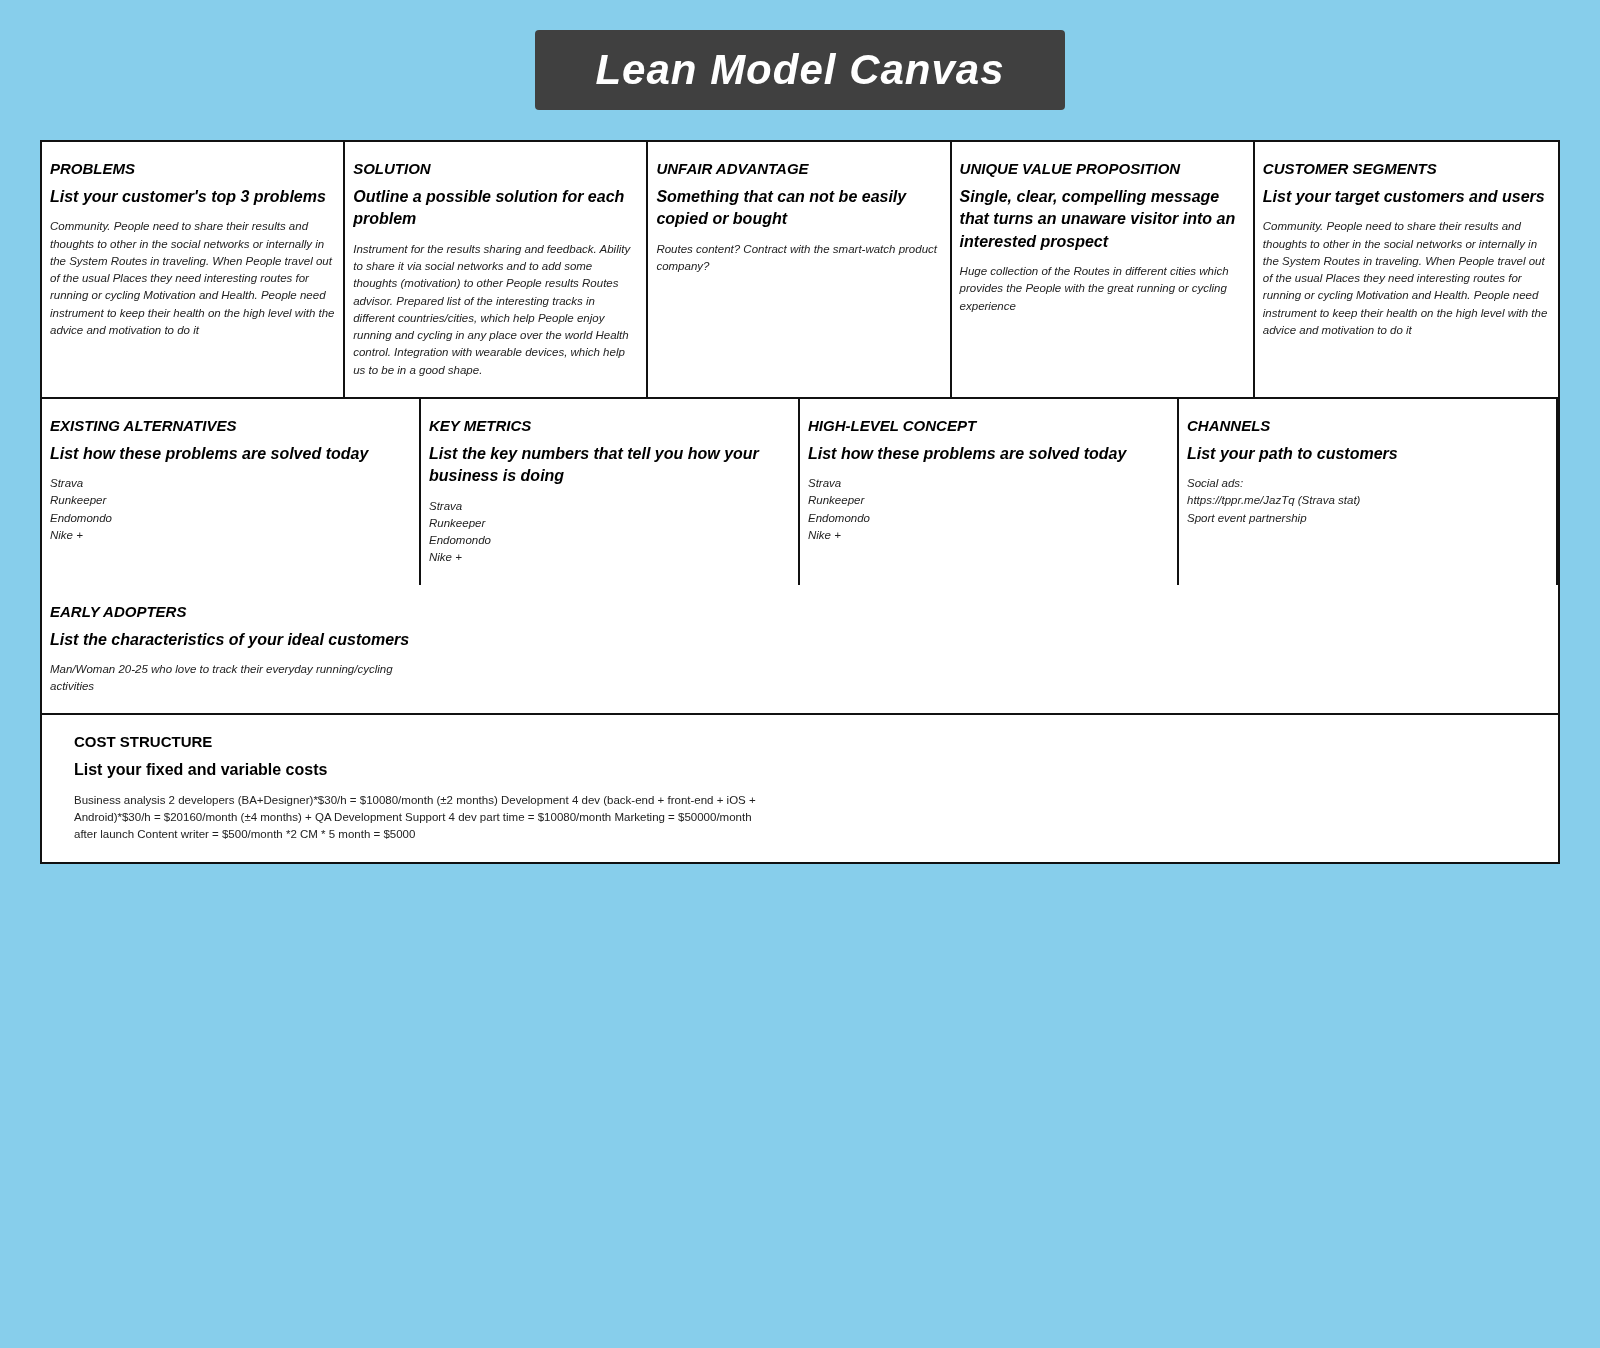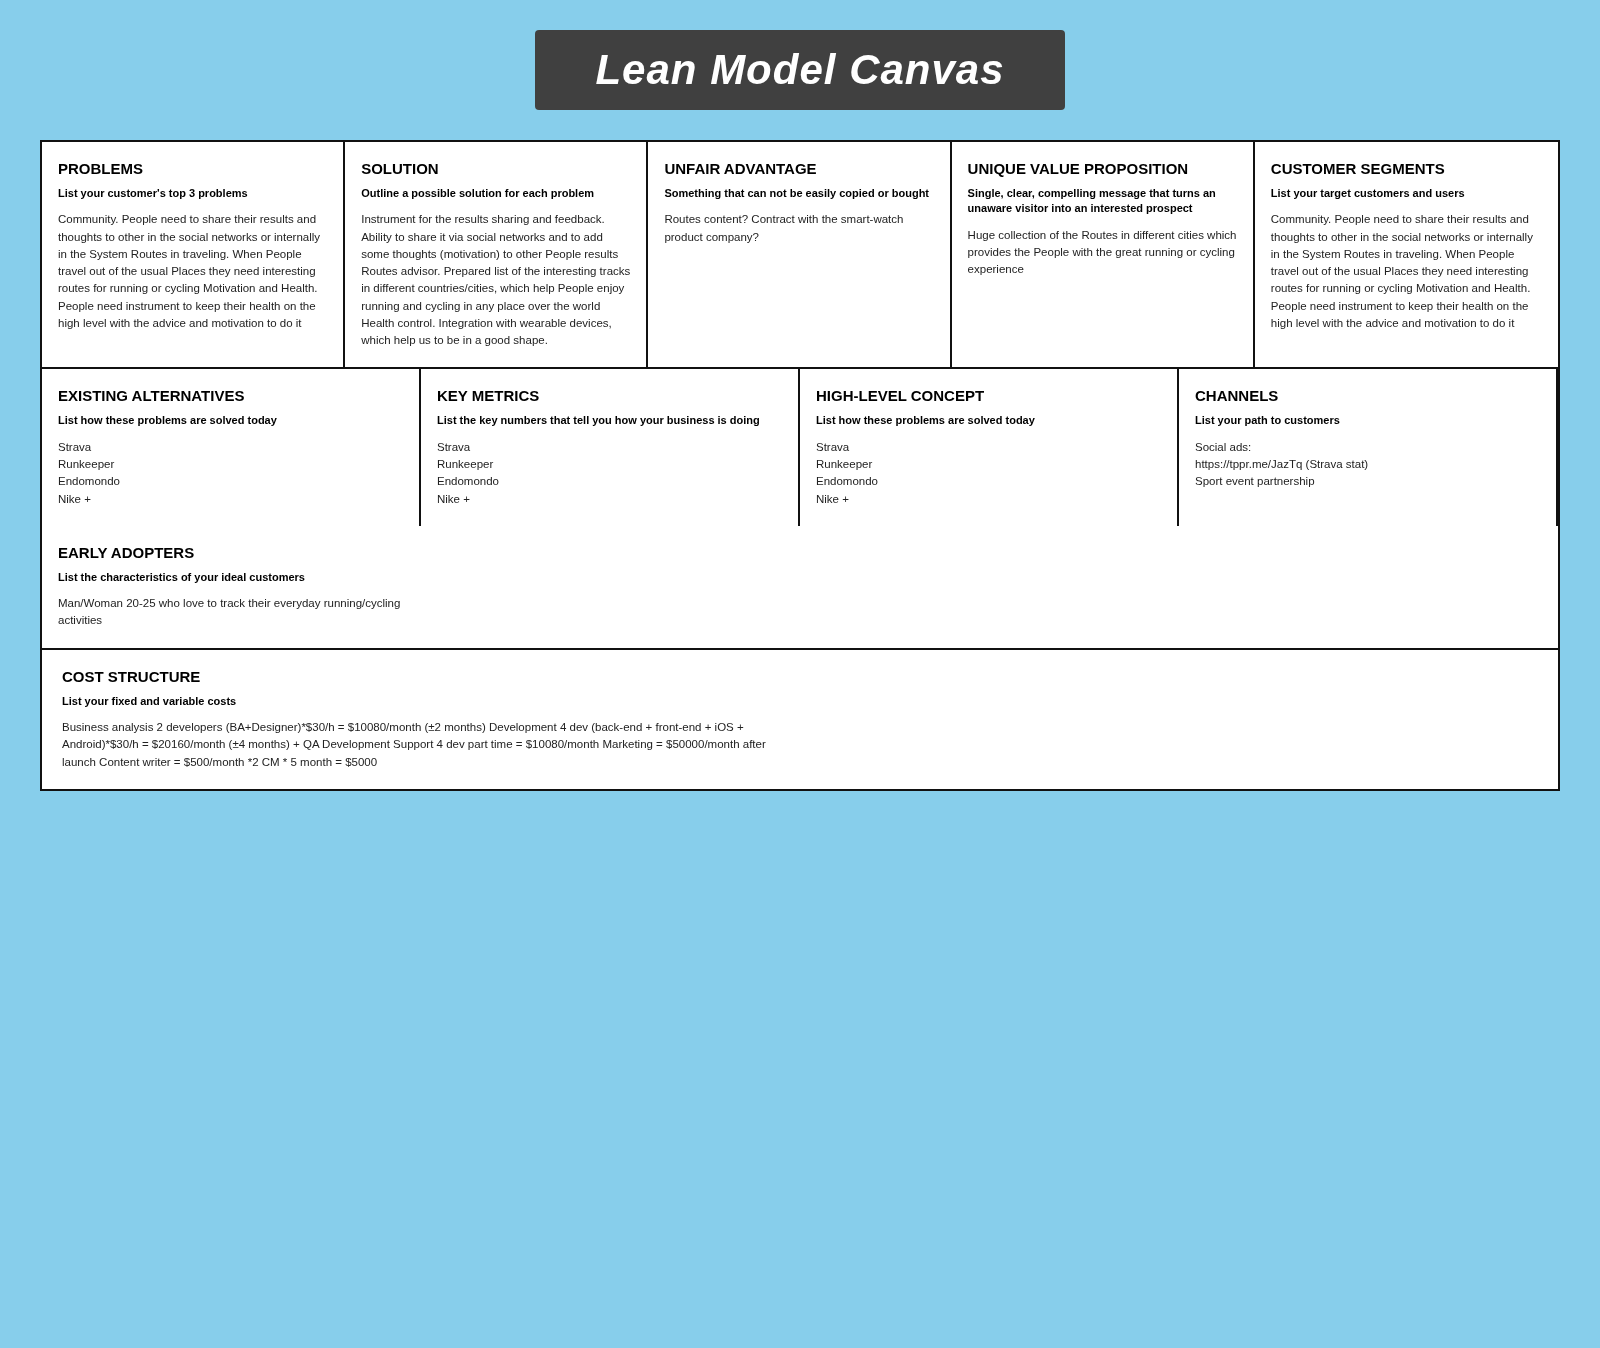--- a/index.html
+++ b/index.html
@@ -42,46 +42,47 @@
       display: grid;
       grid-template-columns: 1fr 1fr 1fr 1fr;
       border-bottom: 2px solid #111;
     }
     
     .bottom-row {
       display: grid;
       grid-template-columns: 1fr 1fr;
     }
     .cell {
-      padding: 18px 16px;
+      padding: 18px 8px;
       border-right: 2px solid #111;
+      font-style: italic;
     }
     .cell:last-child {
       border-right: none;
     }
     .cell-title {
       font-size: 15px;
       font-weight: 900;
       text-transform: uppercase;
       margin-bottom: 8px;
       line-height: 1.2;
     }
     .cell-subtitle {
-      font-size: 11px;
+      font-size: 16px;
       font-weight: 700;
       margin-bottom: 10px;
       line-height: 1.4;
     }
     .cell-body {
       font-size: 11.5px;
       line-height: 1.5;
       color: #222;
     }
     .bottom-cell {
-      padding: 18px 20px;
+      padding: 18px 32px;
       border-right: 2px solid #111;
     }
     .bottom-cell:last-child {
       border-right: none;
     }
   </style>
 </head>
 <body>
 
 <div class="title-container">

